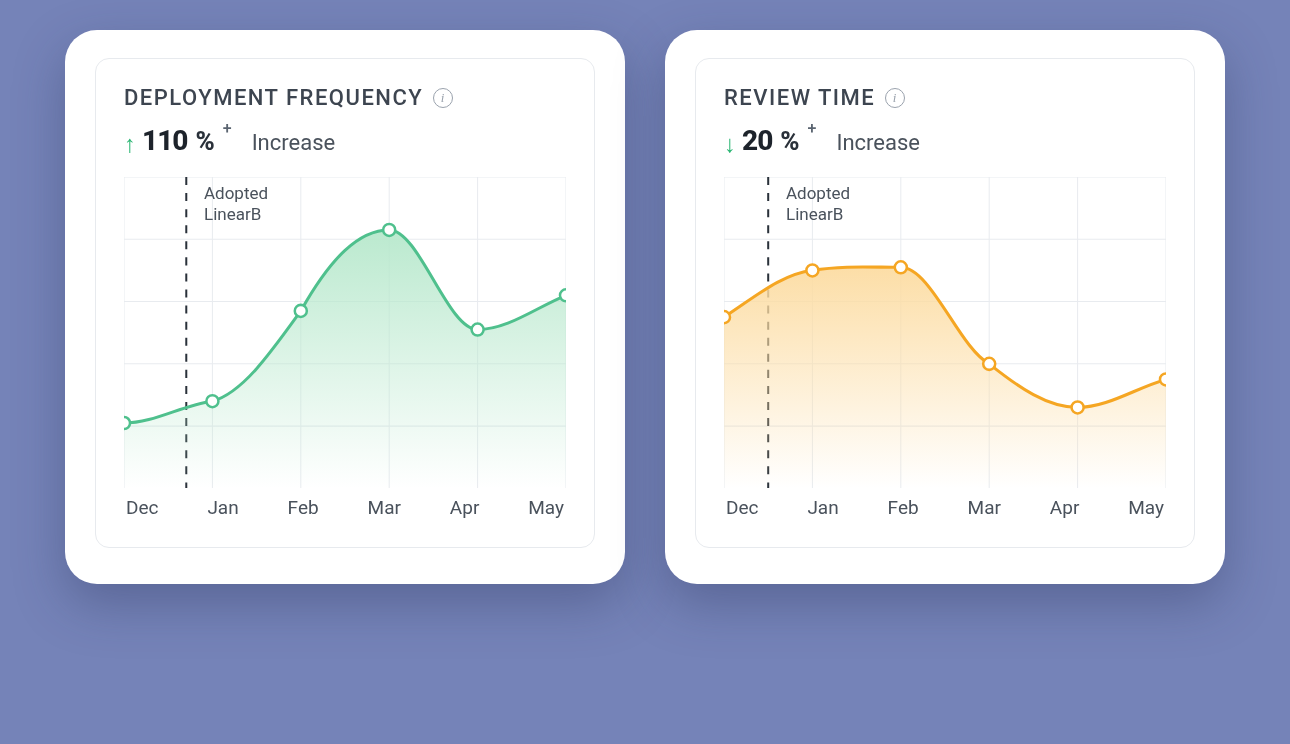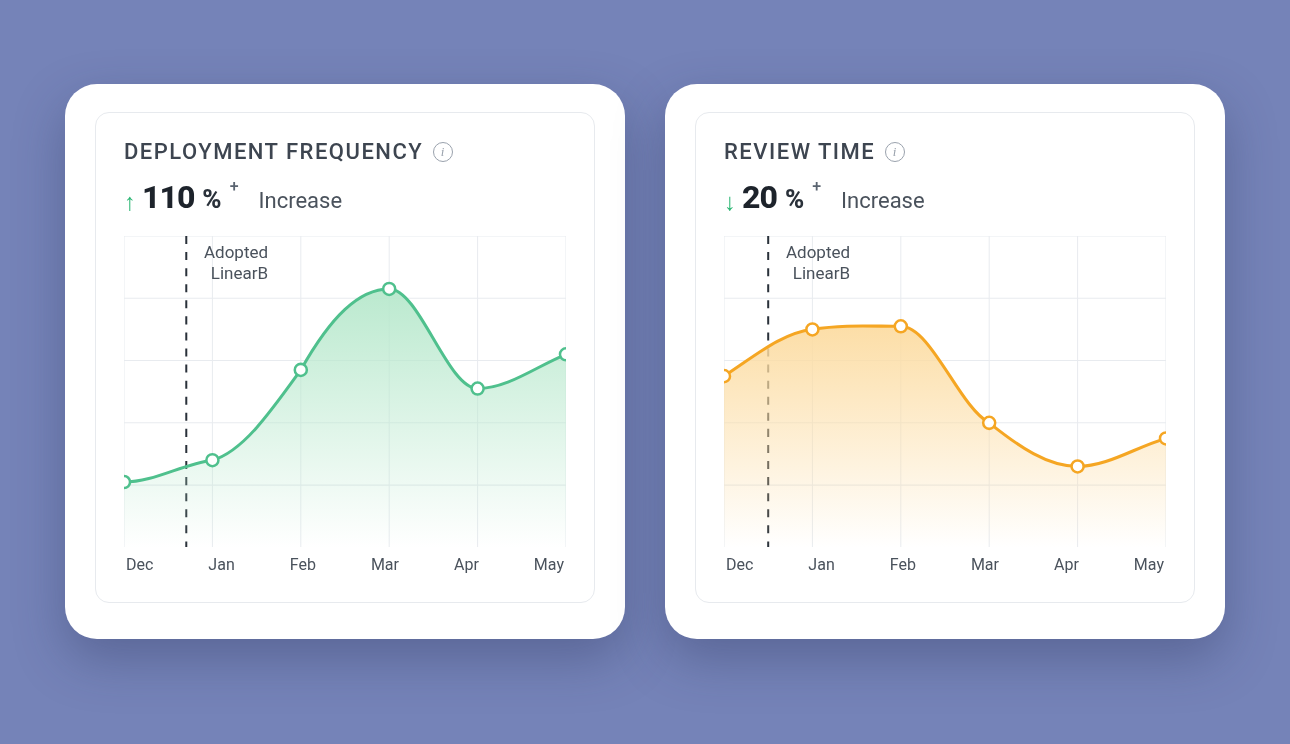--- a/index.html
+++ b/index.html
@@ -9,21 +9,21 @@
     background: #7583b8;
     font-family: -apple-system, BlinkMacSystemFont, "Segoe UI", Roboto, Helvetica, Arial, sans-serif;
   }
   .stage {
     width: 1290px; height: 744px;
     position: relative;
     display: flex;
     align-items: flex-start;
     justify-content: center;
     gap: 40px;
-    padding-top: 84px;
+    padding-top: 30px;
   }
   .card {
     width: 560px;
     background: #ffffff;
     border-radius: 32px;
     padding: 28px 30px 36px 30px;
     box-shadow: 0 20px 50px rgba(40,50,90,0.35);
     position: relative;
   }
   .inner {
@@ -53,21 +53,21 @@
     margin-top: 14px;
     display: flex; align-items: baseline; gap: 6px;
     color: #2a313a;
   }
   .arrow-up, .arrow-down {
     font-size: 24px; font-weight: 600;
     color: #2bb673;
     position: relative; top: 2px;
   }
   .metric-value {
-    font-size: 32px; font-weight: 800; letter-spacing: -1px;
+    font-size: 28px; font-weight: 800; letter-spacing: -1px;
     color: #1d232b;
   }
   .pct {
     font-size: 26px; font-weight: 800;
     margin-left: 2px;
   }
   .plus-sup {
     font-size: 16px; font-weight: 500; color: #5a6470;
     position: relative; top: -16px; margin-left: 2px;
   }
@@ -79,28 +79,27 @@
     margin-top: 20px;
     position: relative;
     width: 100%;
   }
   svg.chart { display: block; width: 100%; height: auto; }
   .annot {
     position: absolute;
     font-size: 17px;
     color: #4a525c;
     line-height: 1.25;
-    text-align: right;
   }
   .x-axis {
     display: flex;
     justify-content: space-between;
     padding: 8px 2px 0 2px;
     color: #4a525c;
-    font-size: 16px;
+    font-size: 19px;
   }
 </style>
 </head>
 <body>
 
 <div class="stage">
 
   <div class="card">
     <div class="inner">
       <div class="title-row">

